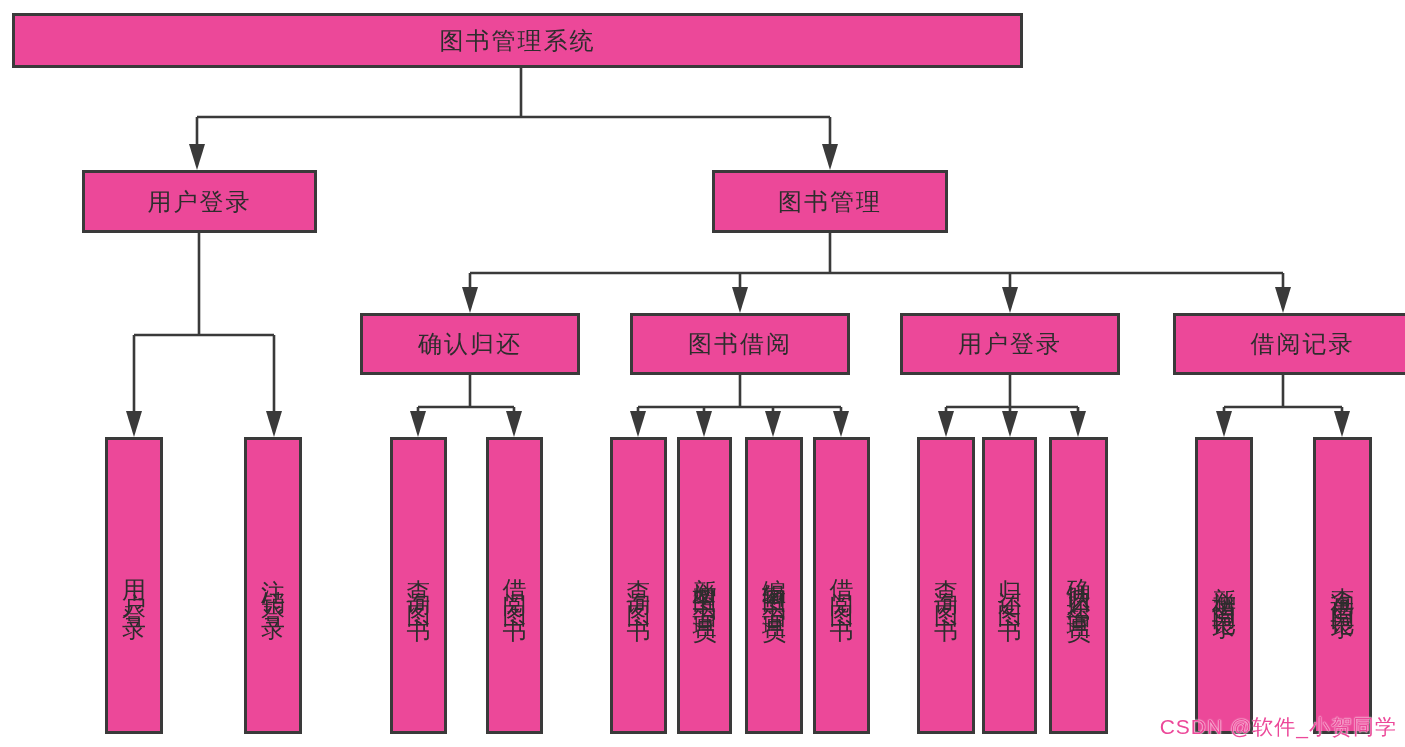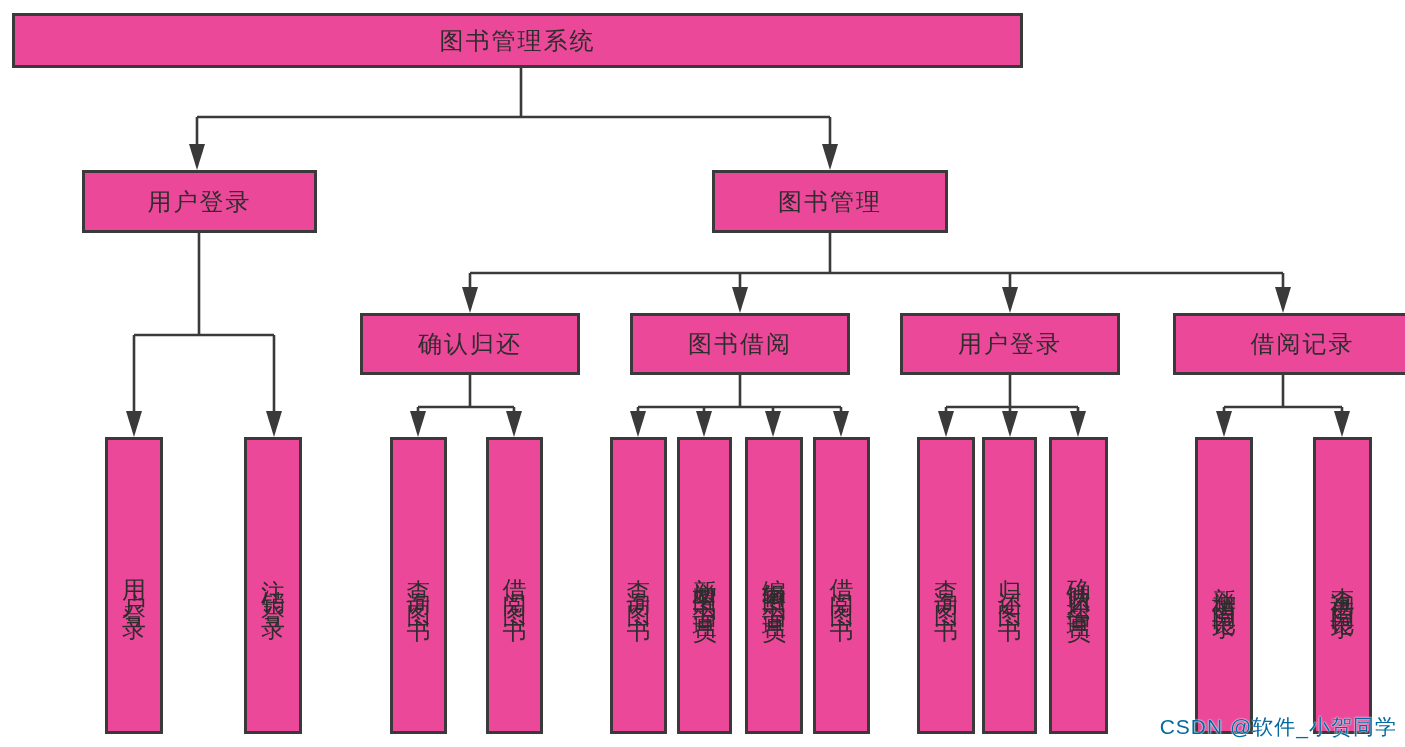--- a/index.html
+++ b/index.html
@@ -29,21 +29,21 @@
     line-height:1;
     white-space:nowrap;
   }
   .sp-wide .v-label{letter-spacing:13px;}
   .watermark{
     position:absolute;
     z-index:2;
     right:8px;top:713px;
     font-size:21px;
     letter-spacing:1px;
-    color:#0369a1;
+    color:#ec4899;
     text-shadow:0 0 2px #ffffff,0 0 1px #ffffff;
     white-space:nowrap;
   }
 </style>
 </head>
 <body>
 
 <div class="canvas">
 
   <svg class="wires" width="1405" height="747" viewBox="0 0 1405 747">

